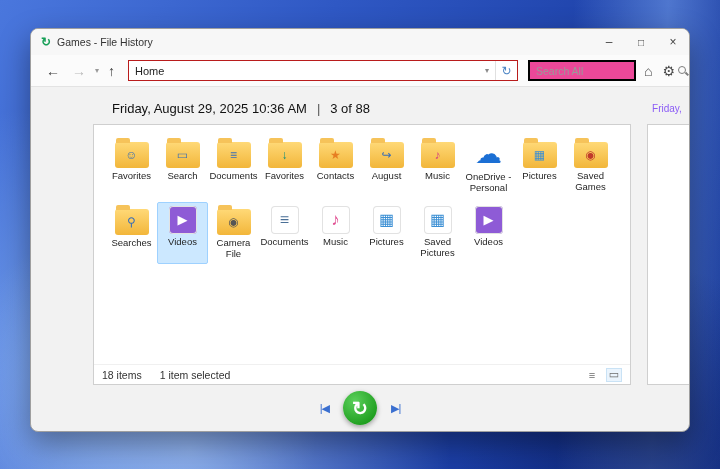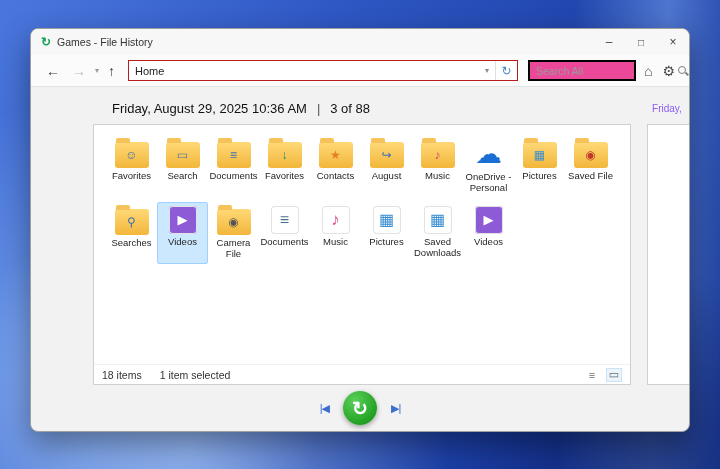--- a/index.html
+++ b/index.html
@@ -203,21 +203,21 @@
             <div class="cell">
     <span class="icon base-folder">
       <span class="glyph" style="color: rgb(59, 143, 212);">▦</span>
     </span>
     <span class="label">Pictures</span>
   </div>
             <div class="cell">
     <span class="icon base-folder">
       <span class="glyph" style="color: rgb(192, 57, 43);">◉</span>
     </span>
-    <span class="label">Saved File</span>
+    <span class="label">Saved Games</span>
   </div>
             <div class="cell">
     <span class="icon base-folder">
       <span class="glyph" style="color: rgb(59, 111, 181);">⚲</span>
     </span>
     <span class="label">Searches</span>
   </div>
             <div class="cell selected">
     <span class="icon base-tile" style="background: rgb(142, 91, 214);">
       <span class="glyph" style="color: rgb(255, 255, 255); font-size: 13px;">▶</span>
@@ -245,21 +245,21 @@
             <div class="cell">
     <span class="icon base-tile">
       <span class="glyph" style="color: rgb(59, 143, 212); font-size: 16px;">▦</span>
     </span>
     <span class="label">Pictures</span>
   </div>
             <div class="cell">
     <span class="icon base-tile">
       <span class="glyph" style="color: rgb(59, 143, 212); font-size: 16px;">▦</span>
     </span>
-    <span class="label">Saved Downloads</span>
+    <span class="label">Saved Pictures</span>
   </div>
             <div class="cell">
     <span class="icon base-tile" style="background: rgb(142, 91, 214);">
       <span class="glyph" style="color: rgb(255, 255, 255); font-size: 13px;">▶</span>
     </span>
     <span class="label">Videos</span>
   </div>
           </div>
         <div class="status-bar">
           <span class="status-count">18 items</span>

